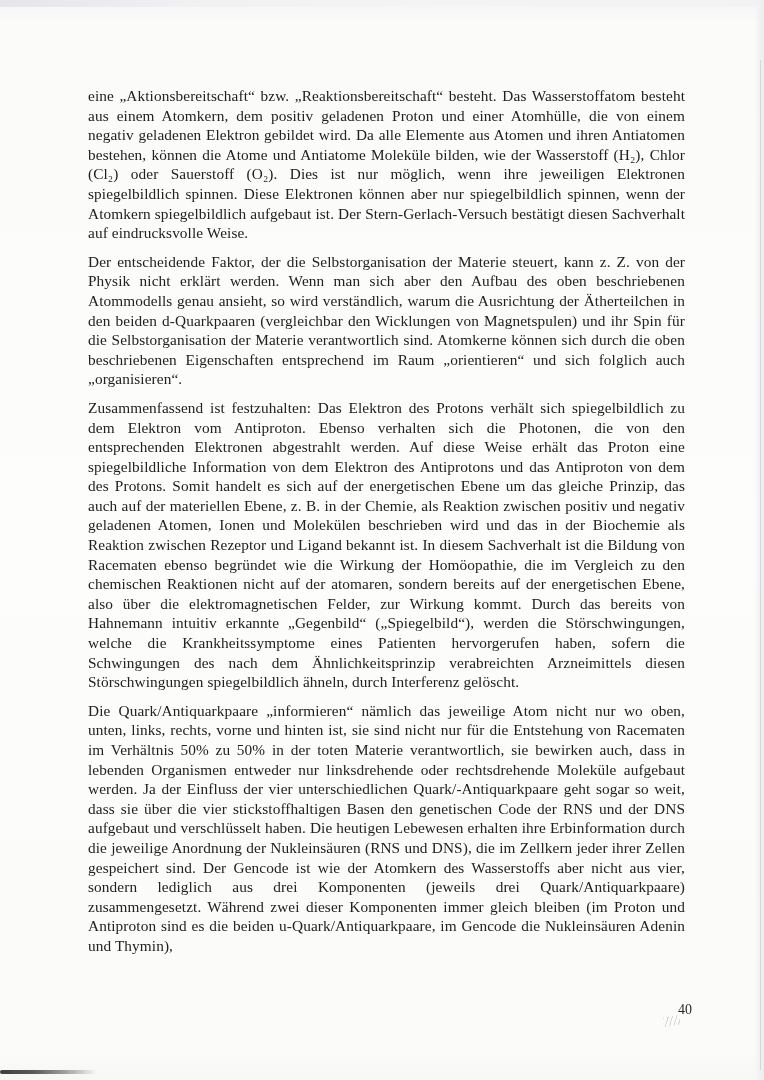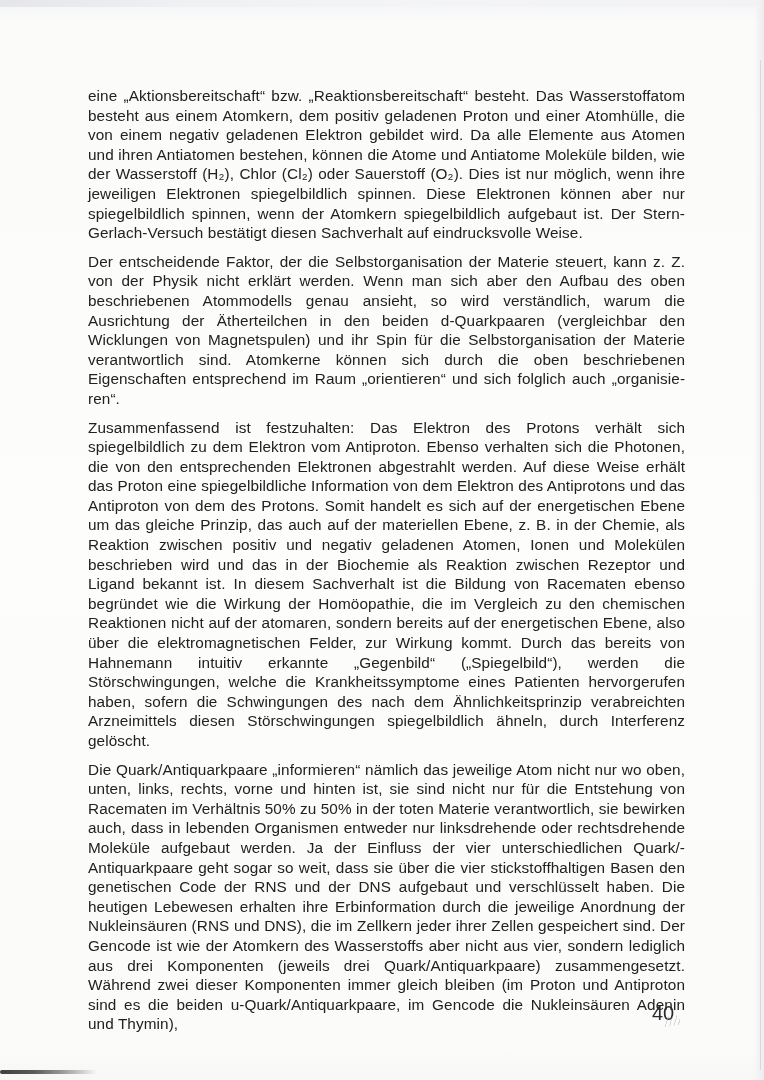--- a/index.html
+++ b/index.html
@@ -7,21 +7,21 @@
     padding: 0;
     background: #e9e9eb;
   }
   .scan {
     position: relative;
     width: 764px;
     height: 1080px;
     margin: 0;
     background: linear-gradient(180deg, #f4f4f6 0%, #fbfbfa 2%, #fdfdfc 50%, #fbfbf9 97%, #f7f7f6 100%);
     overflow: hidden;
-    font-family: Liberation Sans, sans-serif;
+    font-family: Liberation Serif, serif;
   }
   
   .art-top-edge {
     position: absolute;
     top: 0; left: 0;
     width: 100%; height: 7px;
     background: linear-gradient(to right, #e2e3e8 0%, #eef0f2 25%, #f3f4f5 55%, #f1f2f4 100%);
     opacity: 0.85;
   }
   .art-right-band {
@@ -61,24 +61,24 @@
     line-height: 19.6px;
     text-align: justify;
     letter-spacing: 0.1px;
   }
   .textblock p {
     margin: 0 0 9px 0;
     padding: 0;
   }
   .pagenum {
     position: absolute;
-    left: 652px;
+    left: 678px;
     top: 1002px;
     color: #2a2a2c;
-    font-size: 20px;
+    font-size: 14px;
   }
 </style>
 </head>
 <body>
 
 <div class="scan">
 
   <div class="art-top-edge"></div>
   <div class="art-right-band"></div>
   <div class="art-right-line"></div>

